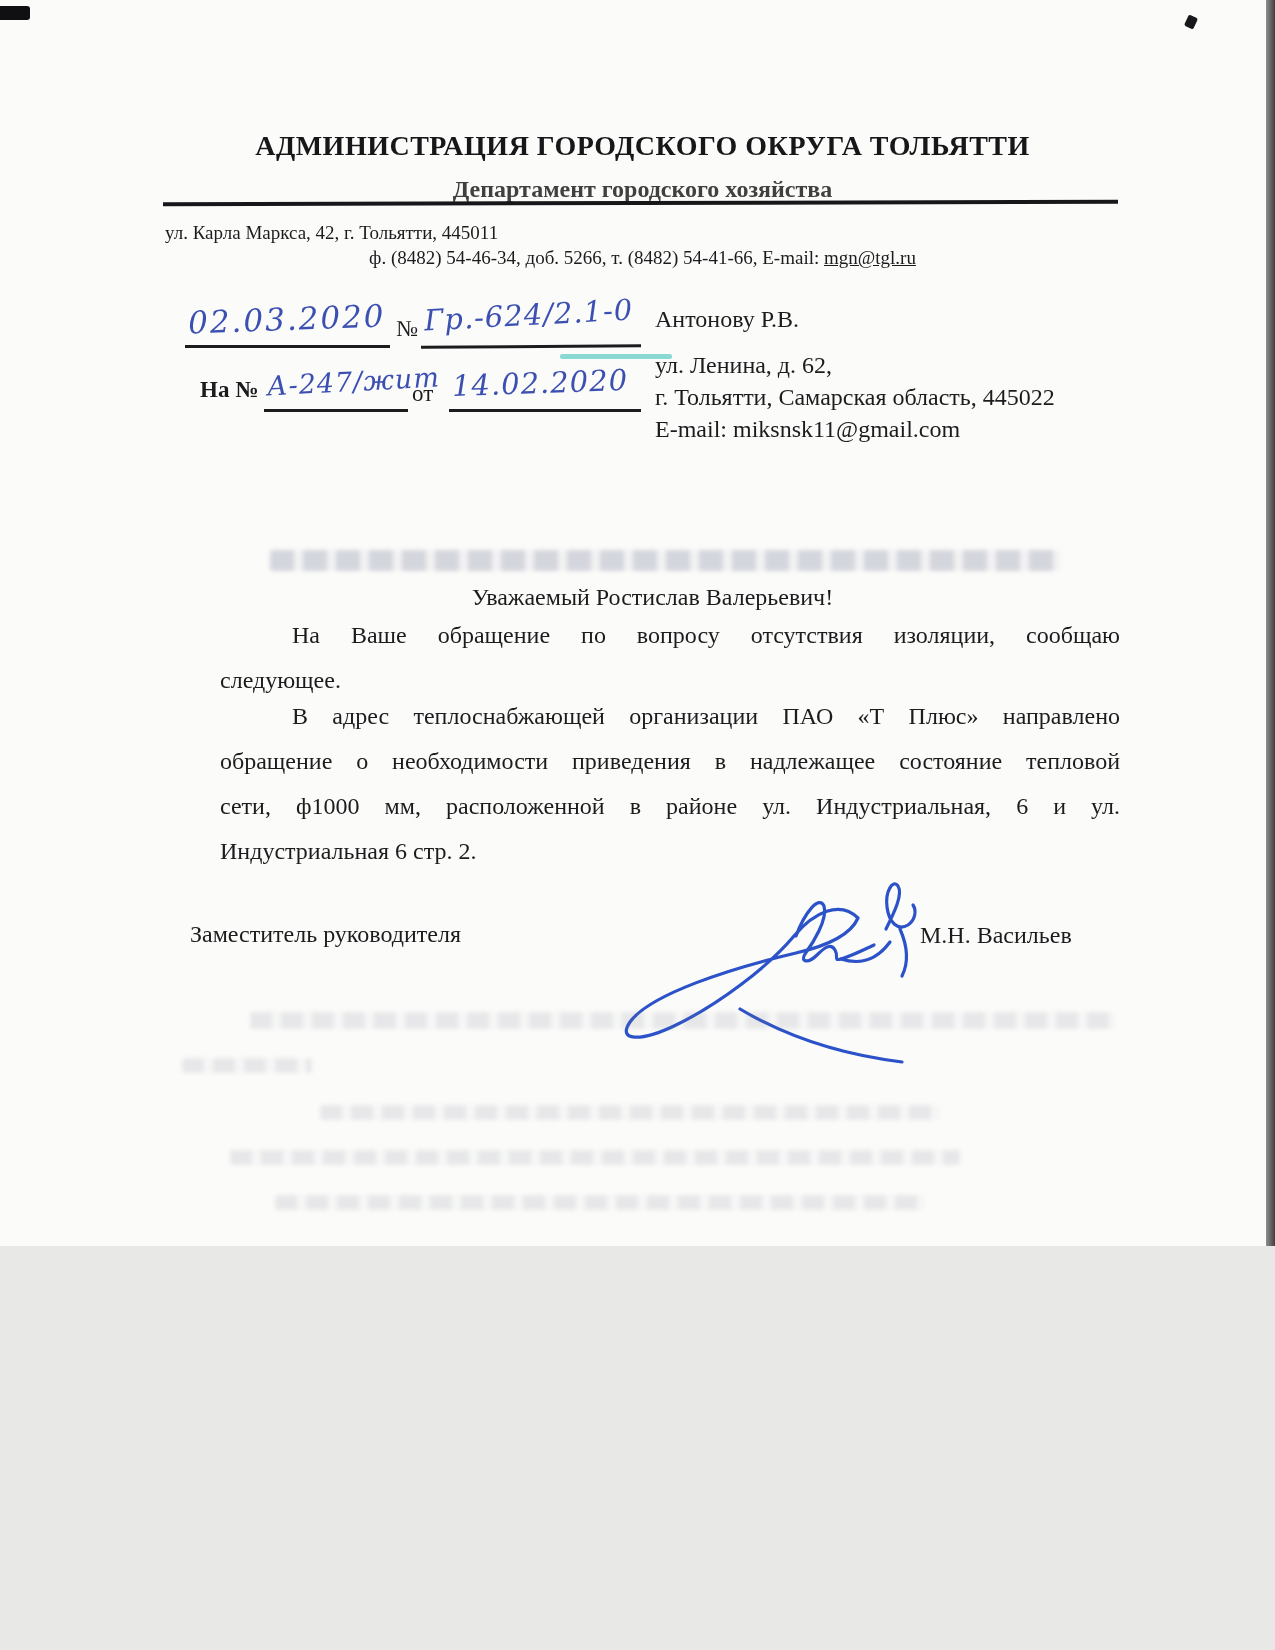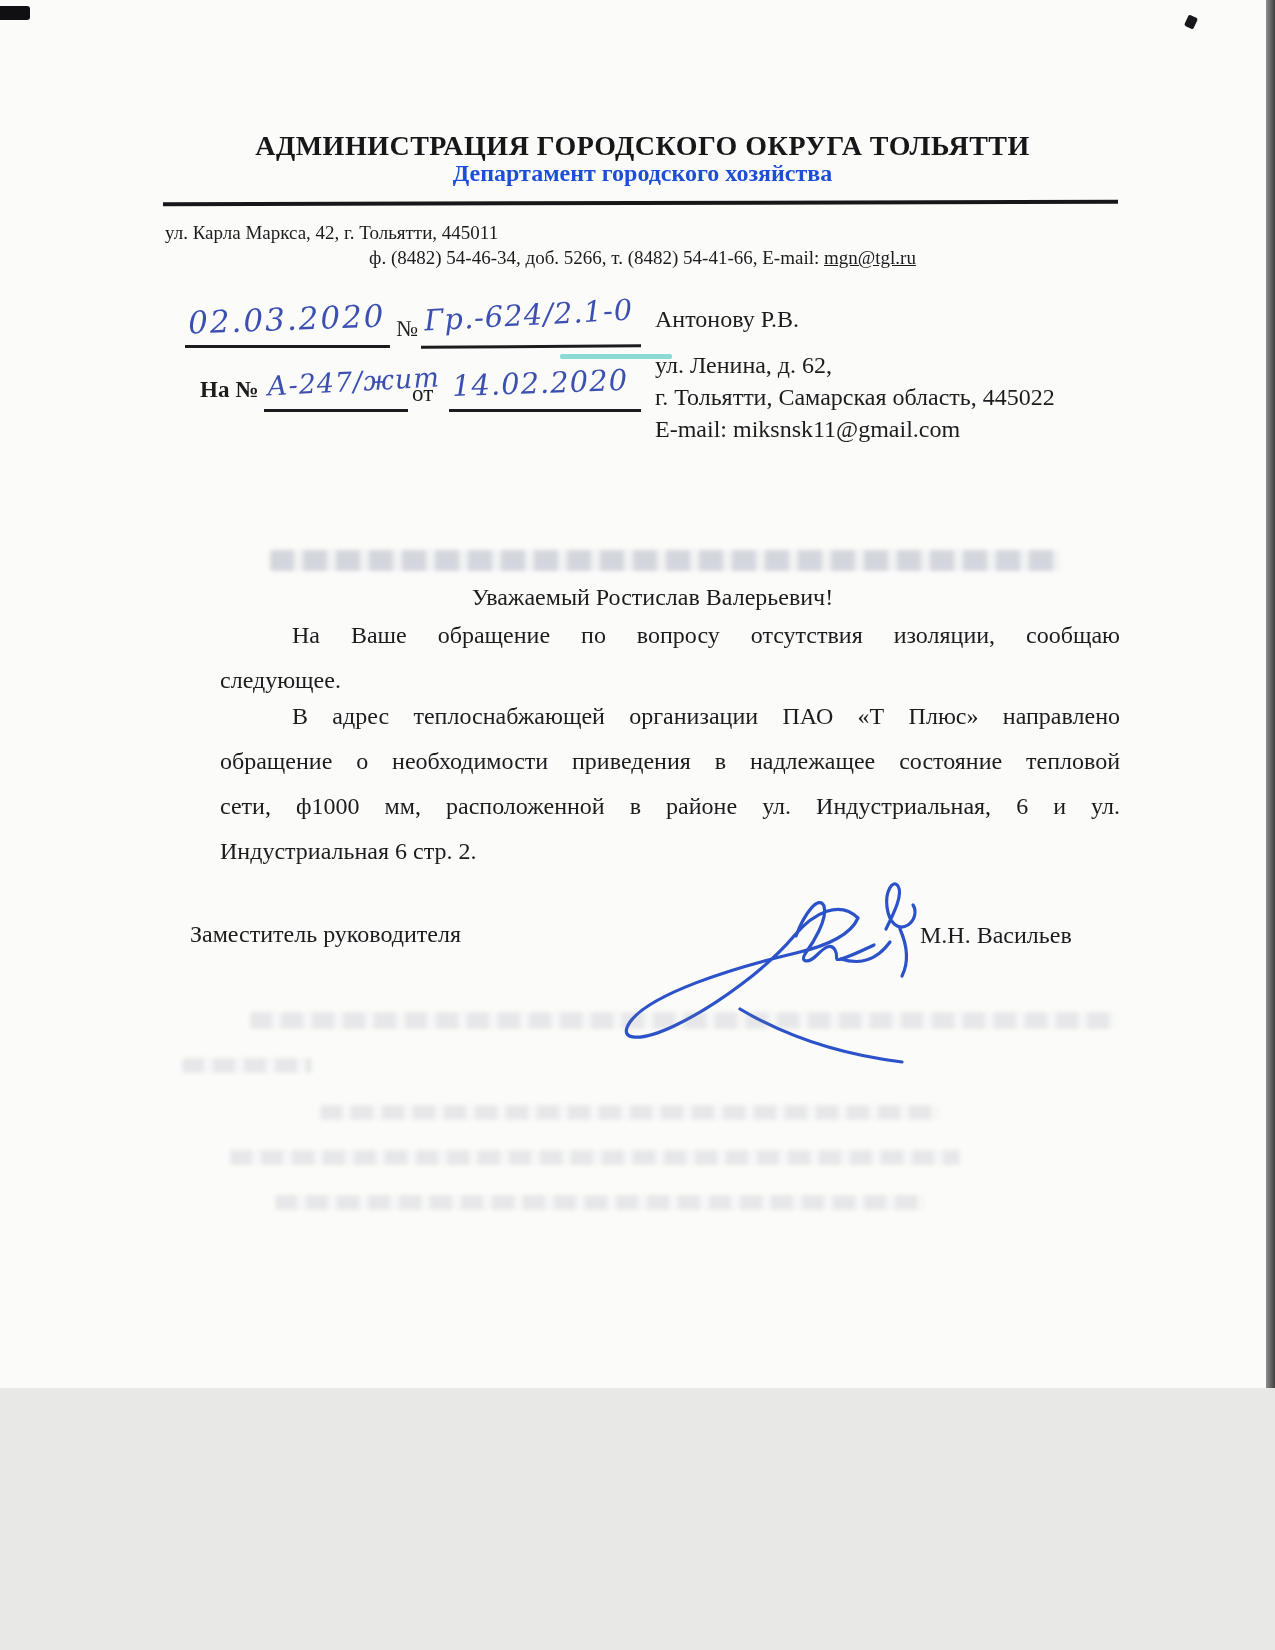--- a/index.html
+++ b/index.html
@@ -1,34 +1,34 @@
 <!DOCTYPE html>
 <html><head>
 <meta charset="utf-8">
 <style>
   html,body{margin:0;padding:0;background:#e8e8e6;}
   .page{
     position:relative;
-    width:1275px;height:1388px;
+    width:1275px;height:1246px;
     background:#fbfbf9;
     overflow:hidden;
     font-family:"Liberation Serif", serif;
     color:#1c1c1e;
   }
   .abs{position:absolute;}
   
   .org-name{
     left:165px;top:130px;width:955px;
     text-align:center;font-weight:bold;font-size:28px;letter-spacing:.5px;
     color:#17171a;
   }
   .dept-name{
-    left:165px;top:160px;width:955px;
+    left:165px;top:176px;width:955px;
     text-align:center;font-weight:bold;font-size:24px;
-    color:#1d4ed8;
+    color:#404040;
   }
   .rule{
     left:163px;top:201px;width:955px;height:4px;background:#17171a;
     transform:rotate(-0.15deg);
   }
   .addr1{left:165px;top:222px;width:955px;font-size:19px;}
   .addr2{left:165px;top:247px;width:955px;text-align:center;font-size:19px;}
   .addr2 .u{text-decoration:underline;}
   
   .hand{

